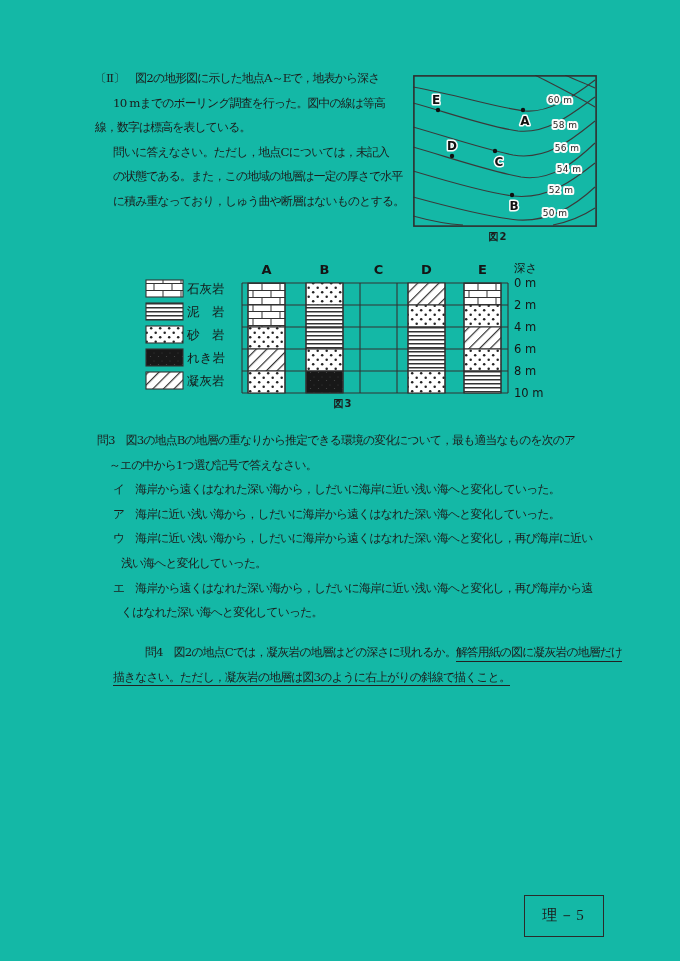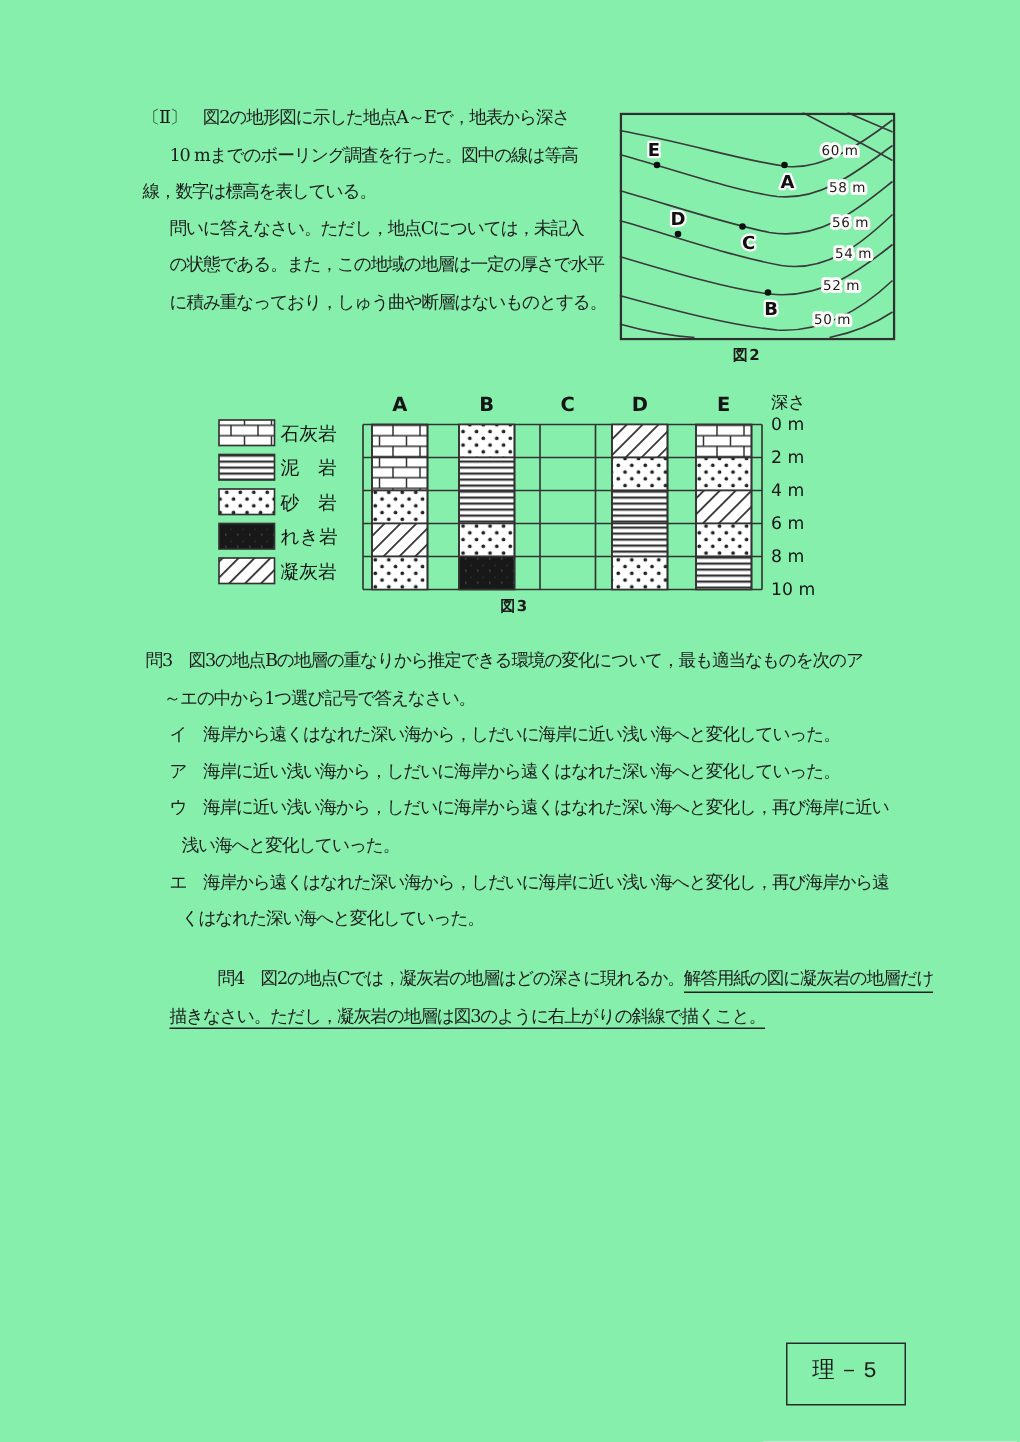--- a/index.html
+++ b/index.html
@@ -1,24 +1,24 @@
 <!DOCTYPE html>
 <html><head>
 <meta charset="utf-8">
 <style>
   html,body{margin:0;padding:0;background:#e8e8e6;}
-  .page{position:relative;width:680px;height:961px;background:#86efac;overflow:hidden;
+  .page{position:relative;width:680px;height:961px;background:#14b8a6;overflow:hidden;
         font-family:"DejaVu Serif",serif;color:#1c1c1c;}
   .abs{position:absolute;}
   .tline{line-height:24.6px;font-size:11.8px;letter-spacing:-0.8px;white-space:nowrap;}
   .u{border-bottom:1.6px solid #222;padding-bottom:1.5px;}
   .caption{font-family:"DejaVu Sans",sans-serif;font-weight:600;font-size:10px;
            text-align:center;letter-spacing:1px;}
   .pnum{border:1.6px solid #2b2b2b;text-align:center;font-size:15px;line-height:38px;
-        font-family:Liberation Mono, monospace;letter-spacing:2px;}
+        font-family:Liberation Serif, serif;letter-spacing:2px;}
   svg text{font-family:"DejaVu Sans",sans-serif;}
   .contour{fill:none;stroke:#3a3a3a;stroke-width:1.1;}
   .mapborder{fill:none;stroke:#2f2f2f;stroke-width:1.6;}
   .contour-label{font-size:9px;fill:#1d1d1d;letter-spacing:.4px;text-anchor:middle;
                  paint-order:stroke;stroke:#fbfbfa;stroke-width:4px;stroke-linejoin:round;}
   .pt-label{font-size:12px;font-weight:600;fill:#101010;text-anchor:middle;
             paint-order:stroke;stroke:#fbfbfa;stroke-width:3px;stroke-linejoin:round;}
   .pt-dot{fill:#101010;}
   .grid{stroke:#333;stroke-width:1.1;fill:none;}
   .cell{stroke:#333;stroke-width:1.1;}

